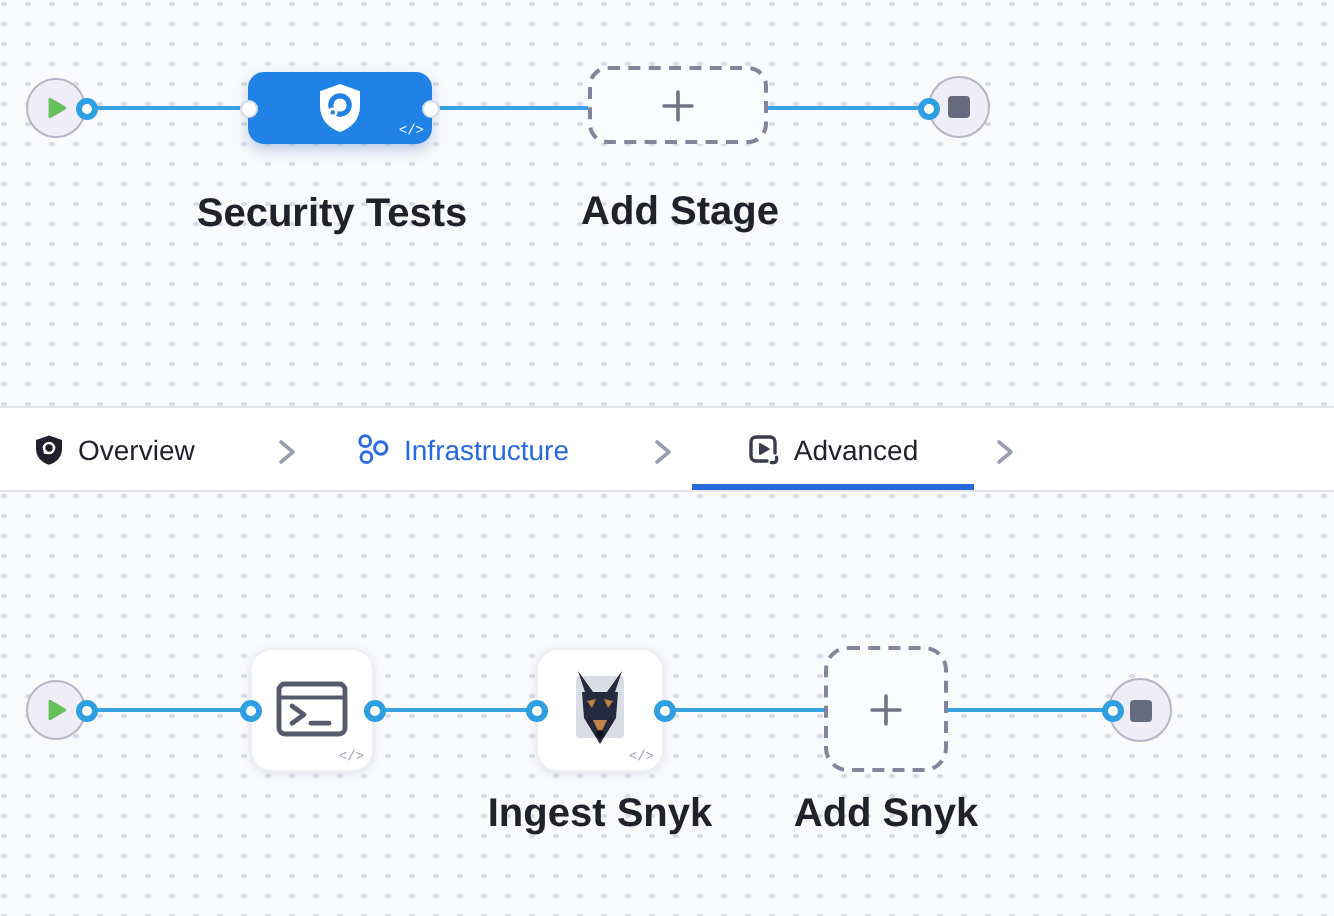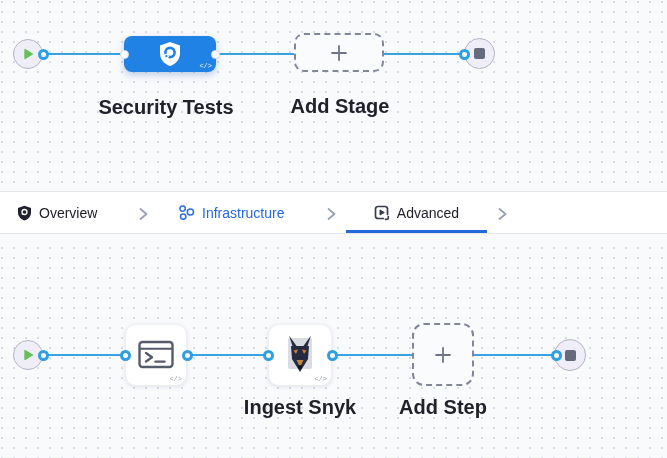--- a/index.html
+++ b/index.html
@@ -52,21 +52,21 @@
     font-family: "Liberation Mono", monospace; font-size: 7px; line-height: 1;
   }
   .code-badge.on-blue { color: rgba(255,255,255,0.95); }
   .code-badge.on-white { color: #9aa0ad; }
   .node-label {
     position: absolute; transform: translateX(-50%);
     font-size: 20px; color: #21212b; white-space: nowrap; z-index: 2; text-align: center; font-weight: bold;
   }
   
   .tabbar {
-    position: absolute; left: 0; top: 191px; width: 667px; height: 43px;
+    position: absolute; left: 0; top: 203px; width: 667px; height: 43px;
     background: #fff; border-top: 1px solid #e4e6ec; border-bottom: 1px solid #e4e6ec;
     z-index: 5;
   }
   .tab {
     position: absolute; top: 0; height: 100%;
     display: flex; align-items: center; justify-content: center; gap: 7px;
     font-size: 14px; color: #21212b; cursor: pointer; white-space: nowrap;
   }
   .tab.blue { color: #2569dd; }
   .chev { position: absolute; top: 14px; }
@@ -205,16 +205,16 @@
         <path d="M9 2 V16 M2 9 H16" stroke="#6f7485" stroke-width="1.8" stroke-linecap="round"></path>
       </svg>
     </div>
 
     <div class="ring" style="left:550.5px; top:103.5px;"></div>
     <div class="endpoint" style="left:554px; top:93px; width:32px; height:32px;">
       <div class="stop-square"></div>
     </div>
 
     <div class="node-label" style="left:300px; top:150px;">Ingest Snyk</div>
-    <div class="node-label" style="left:443px; top:150px;">Add Step</div>
+    <div class="node-label" style="left:443px; top:150px;">Add Snyk</div>
   </div>
 
 </div>
 
 </body></html>

